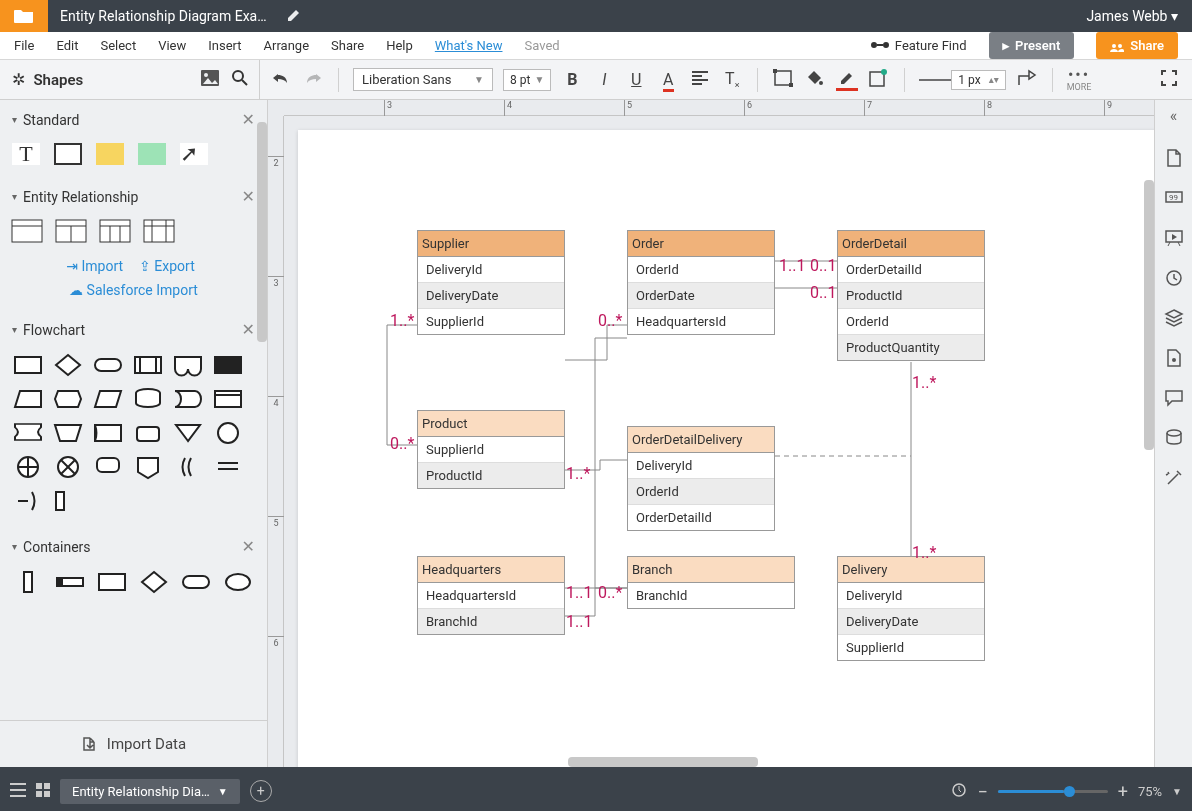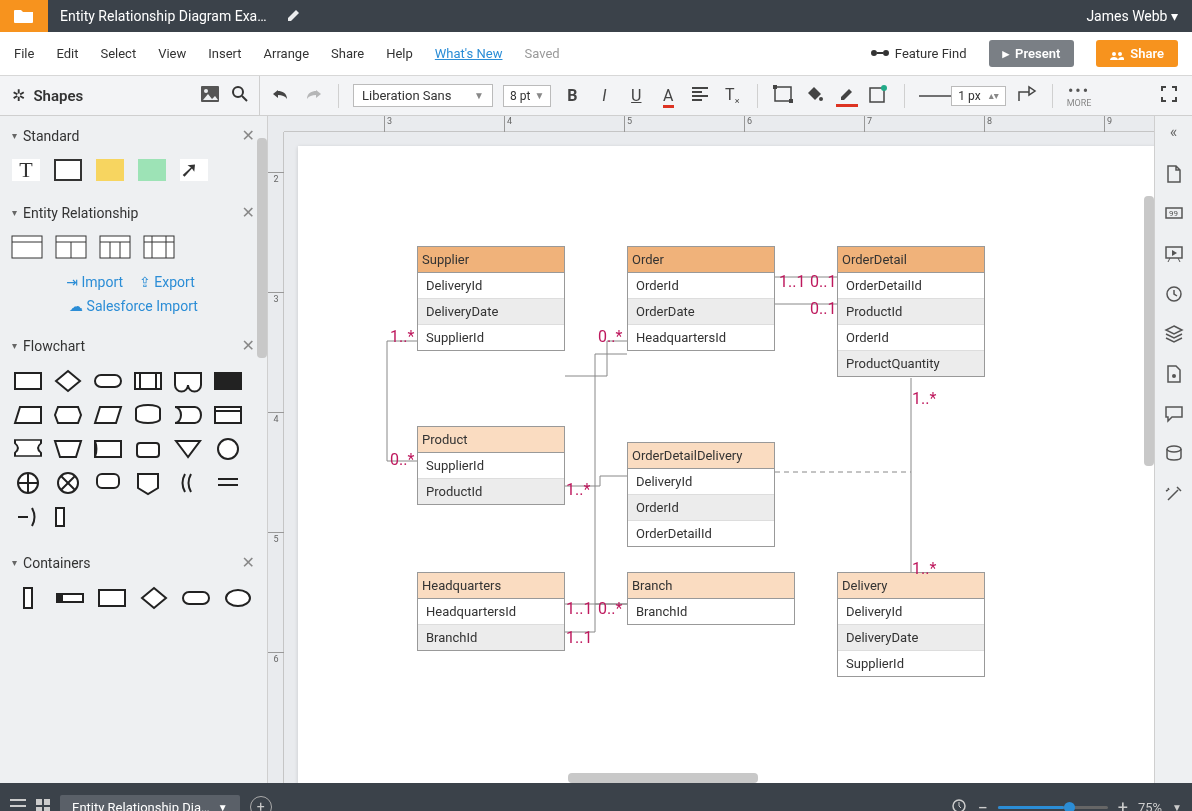--- a/index.html
+++ b/index.html
@@ -6,21 +6,21 @@
 body { width: 1192px; height: 811px; overflow: hidden; background: #fff; font-size: 13px; color: #333; }
 
 
 .titlebar { height: 32px; background: #3b424a; display: flex; align-items: center; color: #fff; }
 .titlebar .folder { width: 48px; height: 32px; background: #f7931e; display: flex; align-items: center; justify-content: center; }
 .titlebar .doctitle { padding: 0 12px; font-size: 14px; }
 .titlebar .pencil { margin-left: 8px; opacity: .9; }
 .titlebar .spacer { flex: 1; }
 .titlebar .user { padding: 0 14px; font-size: 14px; }
 
-.menubar { height: 44px; display: flex; align-items: center; padding: 0 14px; border-bottom: 1px solid #d7d7d7; gap: 22px; }
+.menubar { height: 28px; display: flex; align-items: center; padding: 0 14px; border-bottom: 1px solid #d7d7d7; gap: 22px; }
 .menubar .m { cursor: pointer; color: #333; }
 .menubar .link { color: #2b8dd6; text-decoration: underline; }
 .menubar .saved { color: #999; }
 .menubar .grow { flex: 1; }
 .menubar .ff { display:flex; align-items:center; gap:6px; color:#333; }
 .menubar .btn { display: inline-flex; align-items:center; gap:6px; padding: 6px 14px; border-radius: 3px; font-weight: 600; color:#fff; cursor:pointer; }
 .menubar .btn.present { background:#7a7f85; }
 .menubar .btn.share { background:#f7931e; }
 
 .toolbar { height: 40px; display: flex; align-items: center; background:#f3f4f6; border-bottom: 1px solid #cfcfcf; padding: 0 12px; gap: 10px; }
@@ -455,20 +455,26 @@
             <polygon points="14,2 26,12 14,22 2,12" fill="#fff" stroke="#222" stroke-width="2"></polygon>
           </svg></span>
         <span><svg width="28" height="24" viewBox="0 0 28 24">
             <rect x="1" y="6" width="26" height="12" rx="6" fill="#fff" stroke="#222" stroke-width="2"></rect>
           </svg></span>
         <span><svg width="28" height="24" viewBox="0 0 28 24">
             <ellipse cx="14" cy="12" rx="12" ry="8" fill="#fff" stroke="#222" stroke-width="2"></ellipse>
           </svg></span>
       </div>
 
+    <div class="import-data">
+      <svg width="16" height="16" viewBox="0 0 16 16">
+          <path fill="none" stroke="#555" stroke-width="1.5" d="M9 2H3v12h10V6M9 2v4h4M9 2l4 4M6 9l3 3 3-3M9 6v6"></path>
+        </svg>
+      <span>Import Data</span>
+    </div>
   </div>
 
   <div class="canvas-wrap">
     <div class="ruler-h" id="ruler-h">
         <div class="tick" style="left: 100px;">3</div>
         <div class="tick" style="left: 220px;">4</div>
         <div class="tick" style="left: 340px;">5</div>
         <div class="tick" style="left: 460px;">6</div>
         <div class="tick" style="left: 580px;">7</div>
         <div class="tick" style="left: 700px;">8</div>

